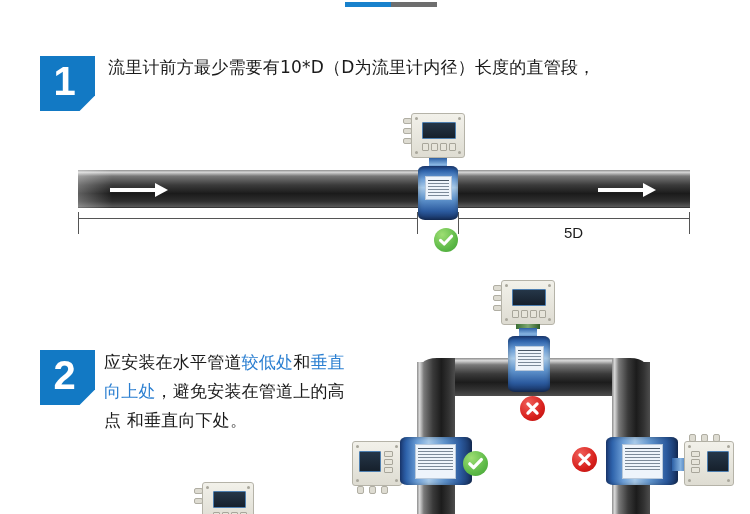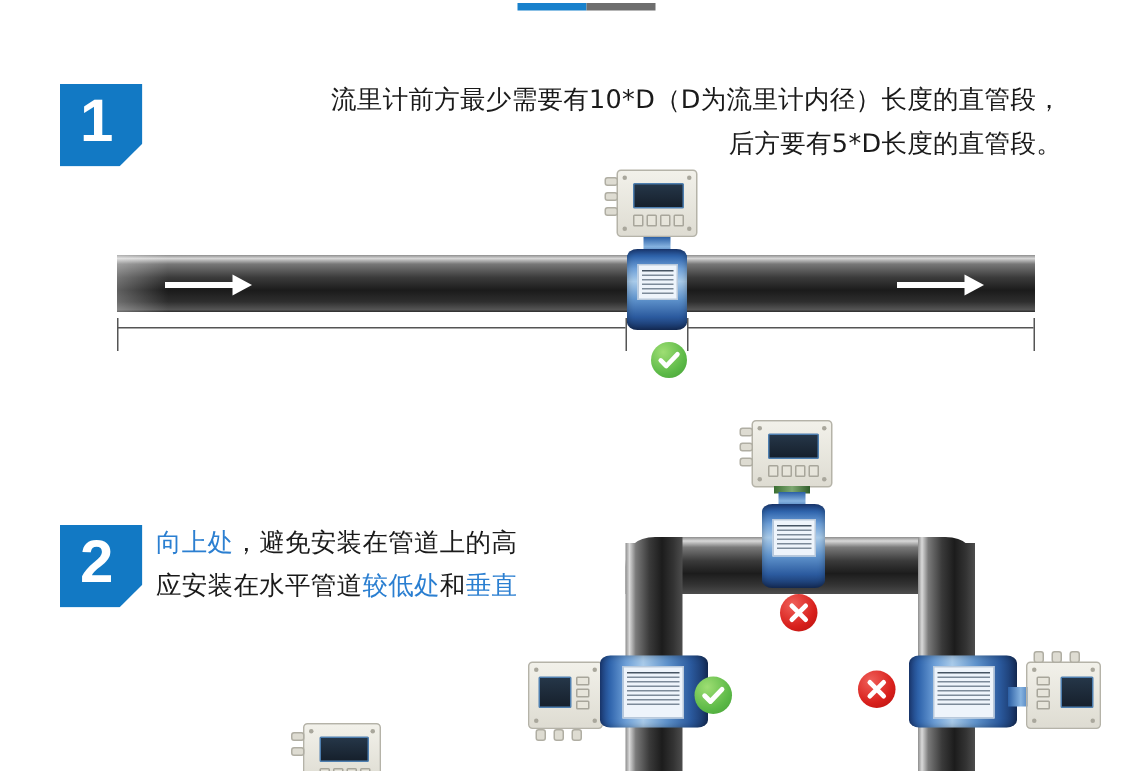--- a/index.html
+++ b/index.html
@@ -133,23 +133,22 @@
 
   <div class="hdr-bar">
     <div class="seg-blue"></div>
     <div class="seg-gray"></div>
   </div>
 
   <div class="badge" style="left:40px; top:56px;">
     <span>1</span>
   </div>
 
-  <div class="step-text" style="left:88px; top:53px; width:620px;text-align:right;">
+  <div class="step-text" style="left:108px; top:53px; width:620px;">
     <div>流里计前方最少需要有10*D（D为流里计内径）长度的直管段，</div>
-    <div>后方要有5*D长度的直管段。</div>
   </div>
 
   <div class="pipe-h"></div>
 
   <div class="arrow" style="left:110px; top:183px; width:58px;">
     <div class="shaft" style="width:46px;"></div>
     <div class="head" style="left:45px;"></div>
   </div>
   <div class="arrow" style="left:598px; top:183px; width:58px;">
     <div class="shaft" style="width:46px;"></div>
@@ -189,34 +188,36 @@
       <div class="lrow"></div>
     </div>
   </div>
 
   <div class="dim-tick" style="left:78px;  top:212px; height:22px;"></div>
   <div class="dim-tick" style="left:417px; top:212px; height:22px;"></div>
   <div class="dim-tick" style="left:458px; top:212px; height:22px;"></div>
   <div class="dim-tick" style="left:689px; top:212px; height:22px;"></div>
   <div class="dim-line" style="left:78px;  top:218px; width:339px;"></div>
   <div class="dim-line" style="left:458px; top:218px; width:231px;"></div>
+  <div class="dim-label" style="left:458px; top:224px; width:231px;">5D</div>
 
   <div class="ico ok" style="left:434px; top:228px; width:24px; height:24px;">
     <svg viewBox="0 0 24 24">
         <path d="M6.5 12.3 L10.2 16 L17.6 8.2" fill="none" stroke="#fff" stroke-width="3.1" stroke-linecap="round" stroke-linejoin="round"></path>
       </svg>
   </div>
 
   <div class="badge" style="left:40px; top:350px;">
     <span>2</span>
   </div>
 
   <div class="step-text" style="left:104px; top:348px; width:290px;">
+    <div><span>应安装在水平管道</span><span class="hl">较低处</span><span>和</span><span class="hl">垂直</span></div>
     <div><span class="hl">向上处</span><span>，避免安装在管道上的高</span></div>
-    <div><span>应安装在水平管道</span><span class="hl">较低处</span><span>和</span><span class="hl">垂直</span></div>
+    <div>点 和垂直向下处。</div>
   </div>
 
   <svg class="upipe">
     <defs>
       <linearGradient id="pgH" x1="0" y1="0" x2="0" y2="1">
         <stop offset="0%" stop-color="#8d8d8d"></stop>
         <stop offset="7%" stop-color="#d9d9d9"></stop>
         <stop offset="18%" stop-color="#7a7a7a"></stop>
         <stop offset="42%" stop-color="#3a3a3a"></stop>
         <stop offset="64%" stop-color="#1c1c1c"></stop>

